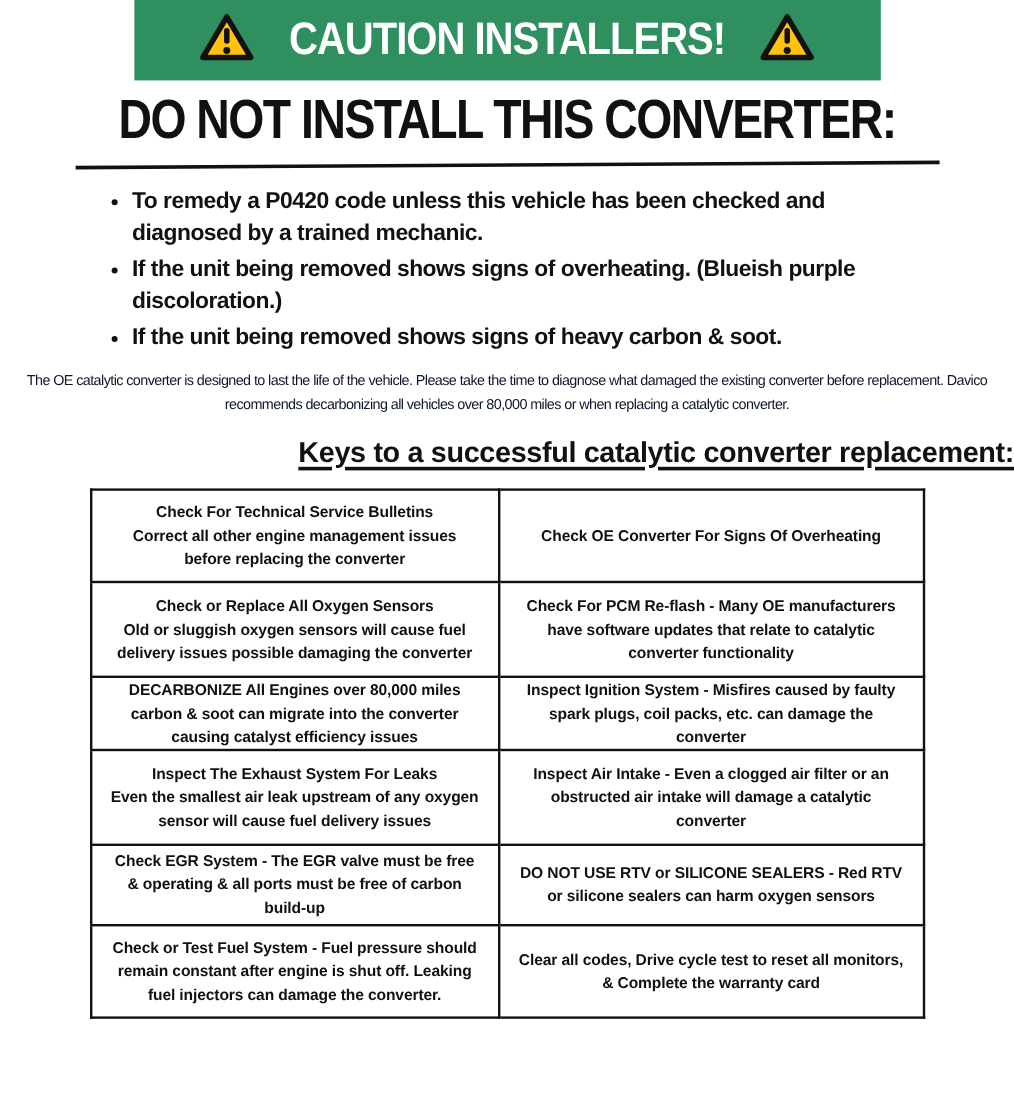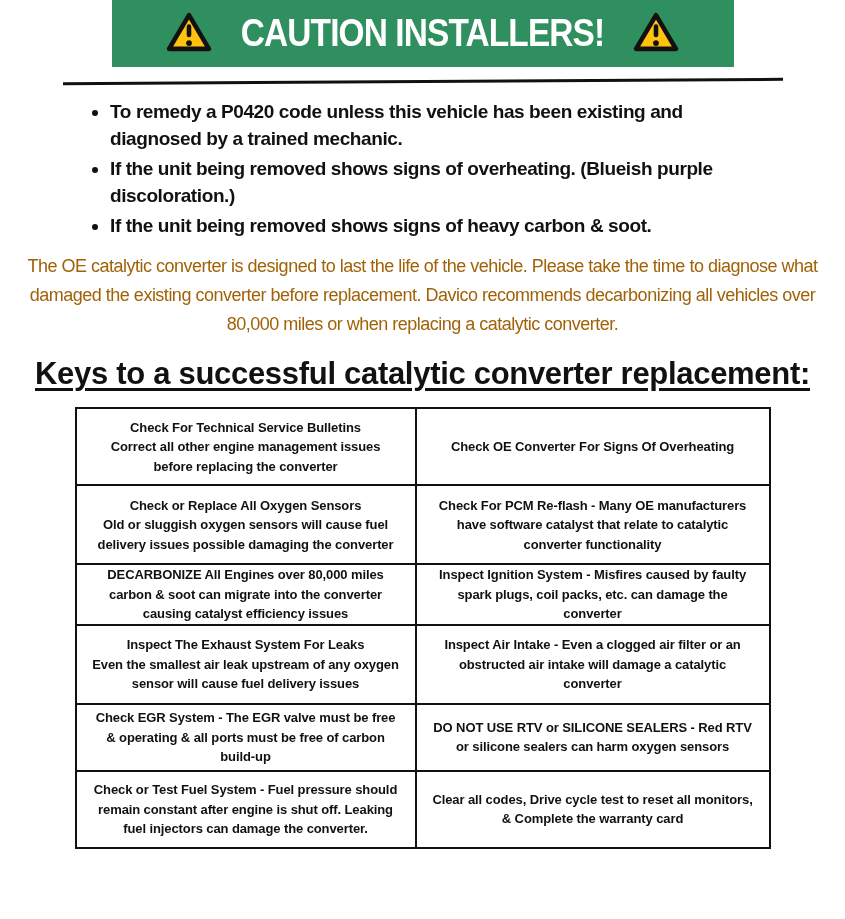--- a/index.html
+++ b/index.html
@@ -70,31 +70,31 @@
     font-size: 19px;
     line-height: 1.42;
     letter-spacing: -0.4px;
   }
   .warnings li { margin-bottom: 3px; }
   
   .intro {
     width: 822px;
     margin: 12px auto 0;
     text-align: center;
-    font-size: 18px;
+    font-size: 12px;
     line-height: 1.62;
     letter-spacing: -0.5px;
-    color: #a16207;
+    color: #0f172a;
   }
   
   .keys-heading {
-    text-align: center;
+    text-align: right;
     margin-top: 17px;
     font-weight: bold;
-    font-size: 31px;
+    font-size: 24px;
     letter-spacing: -0.3px;
     text-decoration: underline;
     text-decoration-thickness: 2.5px;
     text-underline-offset: 4px;
   }
   
   .tips-table {
     width: 696px;
     margin: 15px auto 0;
     border-collapse: collapse;
@@ -135,25 +135,28 @@
     <span class="banner-title">CAUTION INSTALLERS!</span>
     <span class="tri-icon">
       <svg width="46" height="42" viewBox="0 0 60 54">
         <polygon points="30,5 56,49 4,49" fill="#FFC20E" stroke="#111111" stroke-width="6" stroke-linejoin="round"></polygon>
         <rect x="27" y="17" width="6" height="17" rx="3" fill="#111111"></rect>
         <circle cx="30" cy="41.5" r="3.8" fill="#111111"></circle>
       </svg>
     </span>
   </div>
 
+  <div class="main-heading">
+    <span>DO NOT INSTALL THIS CONVERTER:</span>
+  </div>
 
   <div class="divider"></div>
 
   <ul class="warnings">
-    <li>To remedy a P0420 code unless this vehicle has been existing and diagnosed by a trained mechanic.</li>
+    <li>To remedy a P0420 code unless this vehicle has been checked and diagnosed by a trained mechanic.</li>
     <li>If the unit being removed shows signs of overheating. (Blueish purple discoloration.)</li>
     <li>If the unit being removed shows signs of heavy carbon &amp; soot.</li>
   </ul>
 
   <p class="intro">The OE catalytic converter is designed to last the life of the vehicle. Please take the time to diagnose what damaged the existing converter before replacement. Davico recommends decarbonizing all vehicles over 80,000 miles or when replacing a catalytic converter.</p>
 
   <div class="keys-heading">Keys to a successful catalytic converter replacement:</div>
 
   <table class="tips-table">
     <colgroup>
@@ -162,21 +165,21 @@
       </colgroup>
     <tbody>
       <tr>
         <td>Check For Technical Service Bulletins
 Correct all other engine management issues before replacing the converter</td>
         <td class="cell-large">Check OE Converter For Signs Of Overheating</td>
       </tr>
       <tr>
         <td>Check or Replace All Oxygen Sensors
 Old or sluggish oxygen sensors will cause fuel delivery issues possible damaging the converter</td>
-        <td>Check For PCM Re-flash - Many OE manufacturers have software catalyst that relate to catalytic converter functionality</td>
+        <td>Check For PCM Re-flash - Many OE manufacturers have software updates that relate to catalytic converter functionality</td>
       </tr>
       <tr>
         <td>DECARBONIZE All Engines over 80,000 miles carbon &amp; soot can migrate into the converter causing catalyst efficiency issues</td>
         <td>Inspect Ignition System - Misfires caused by faulty spark plugs, coil packs, etc. can damage the converter</td>
       </tr>
       <tr>
         <td>Inspect The Exhaust System For Leaks
 Even the smallest air leak upstream of any oxygen sensor will cause fuel delivery issues</td>
         <td>Inspect Air Intake - Even a clogged air filter or an obstructed air intake will damage a catalytic converter</td>
       </tr>

